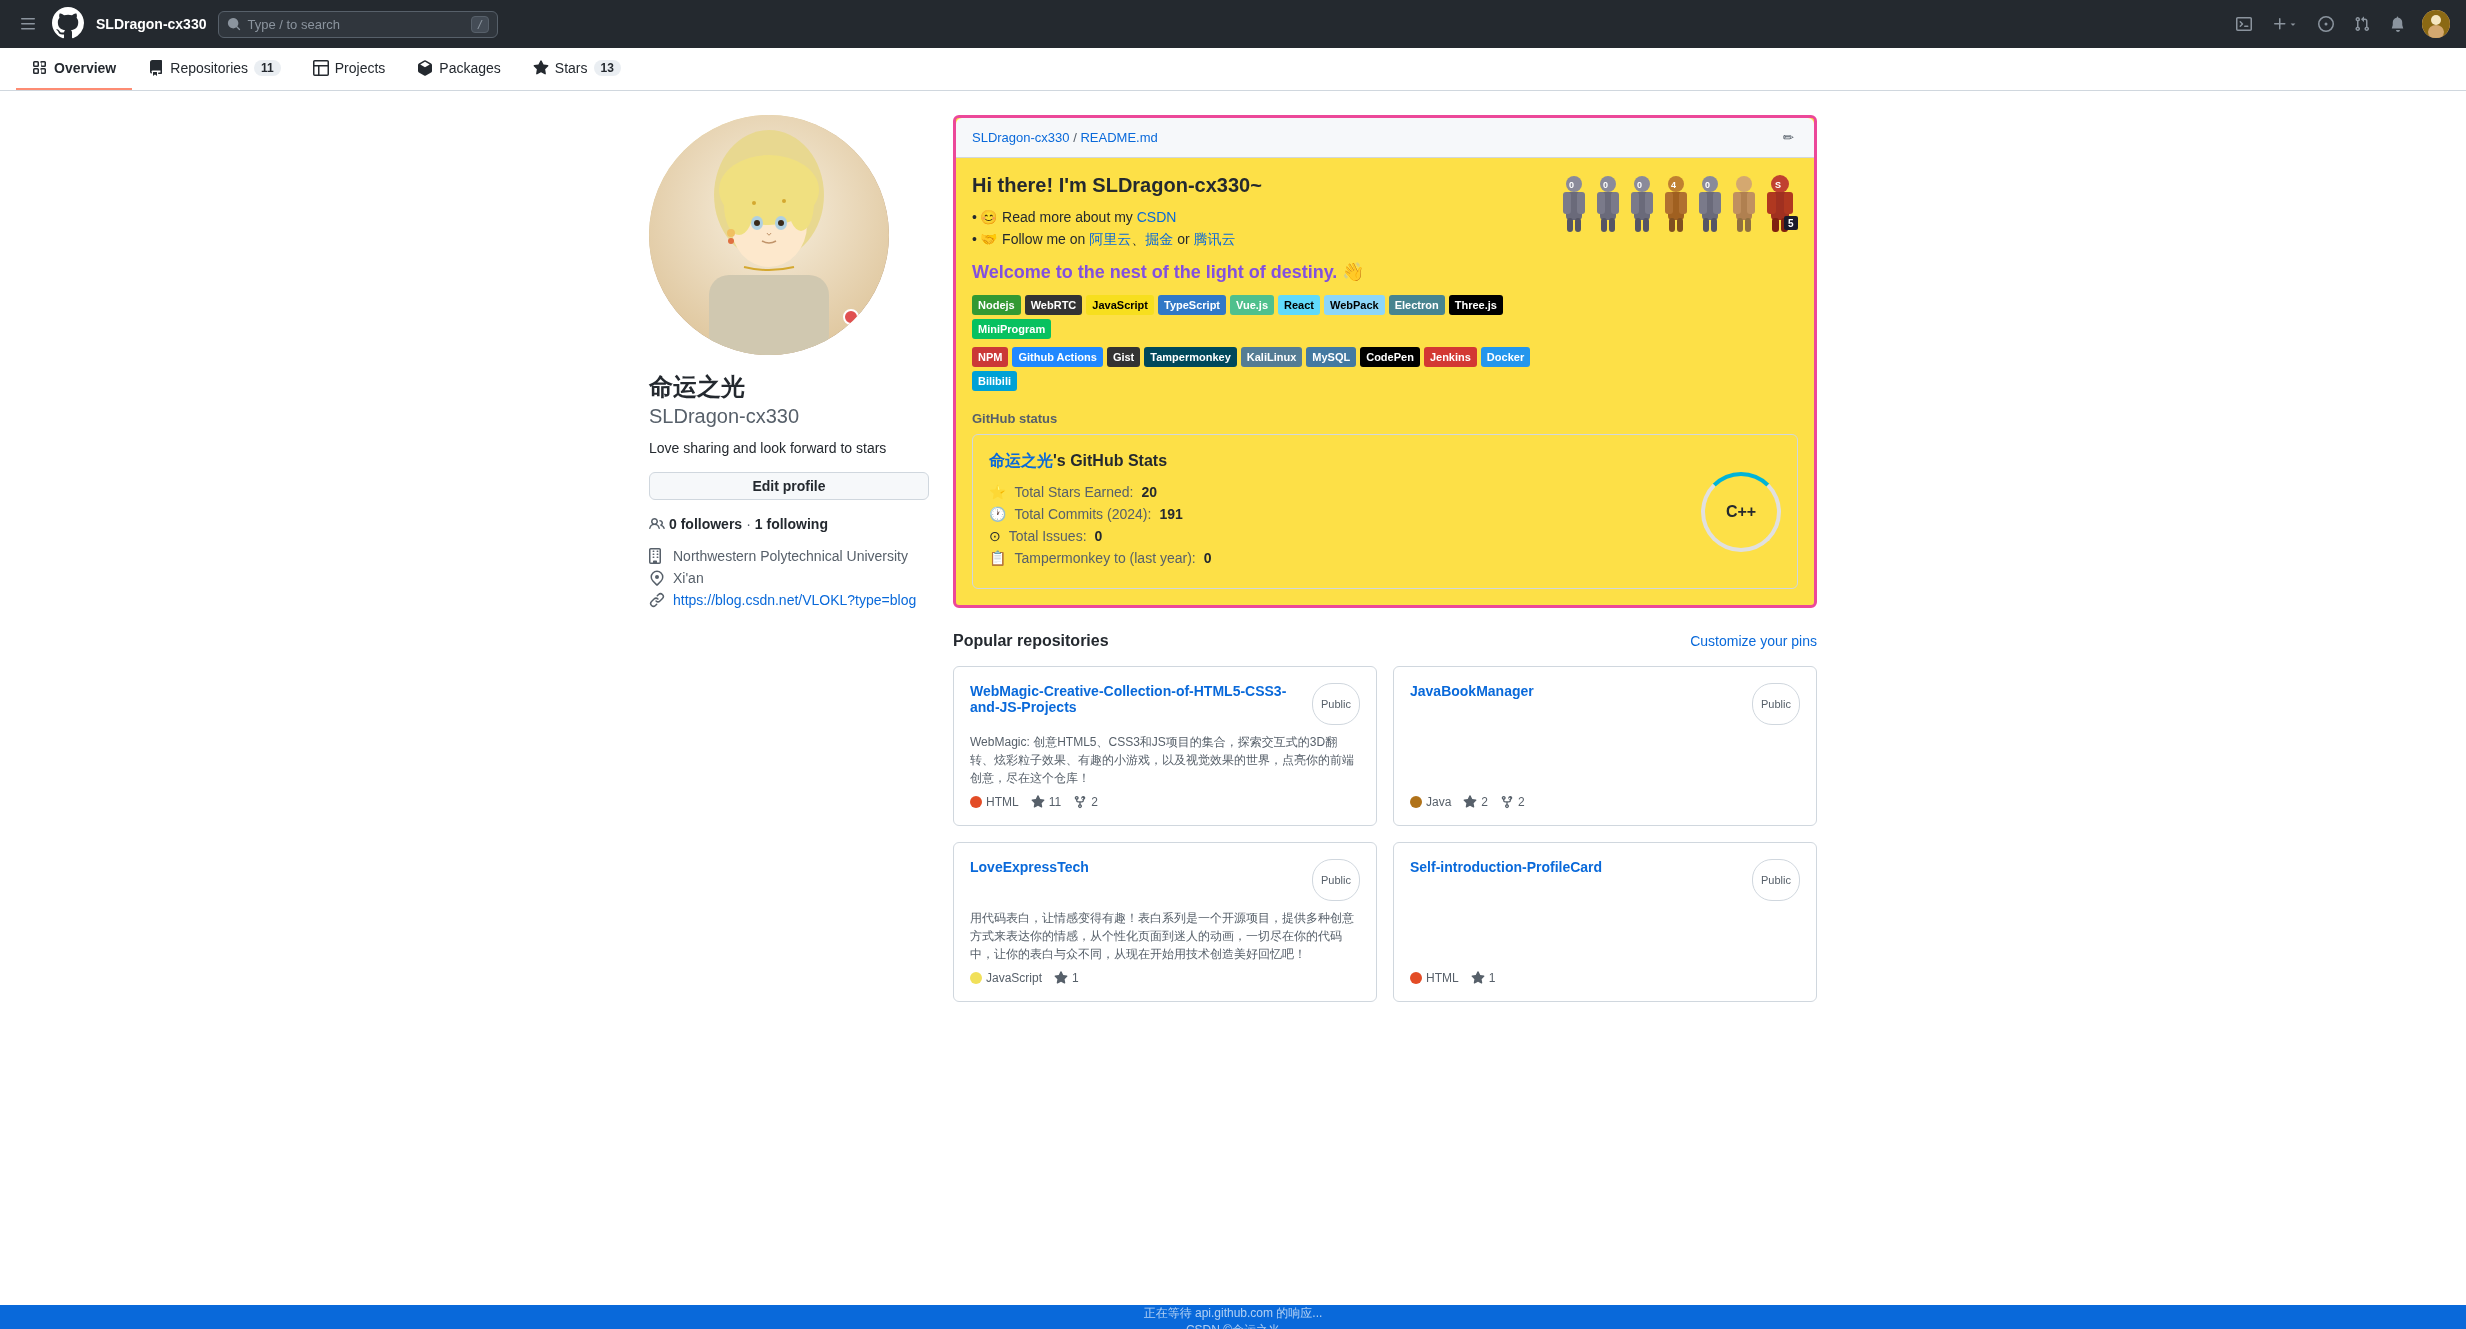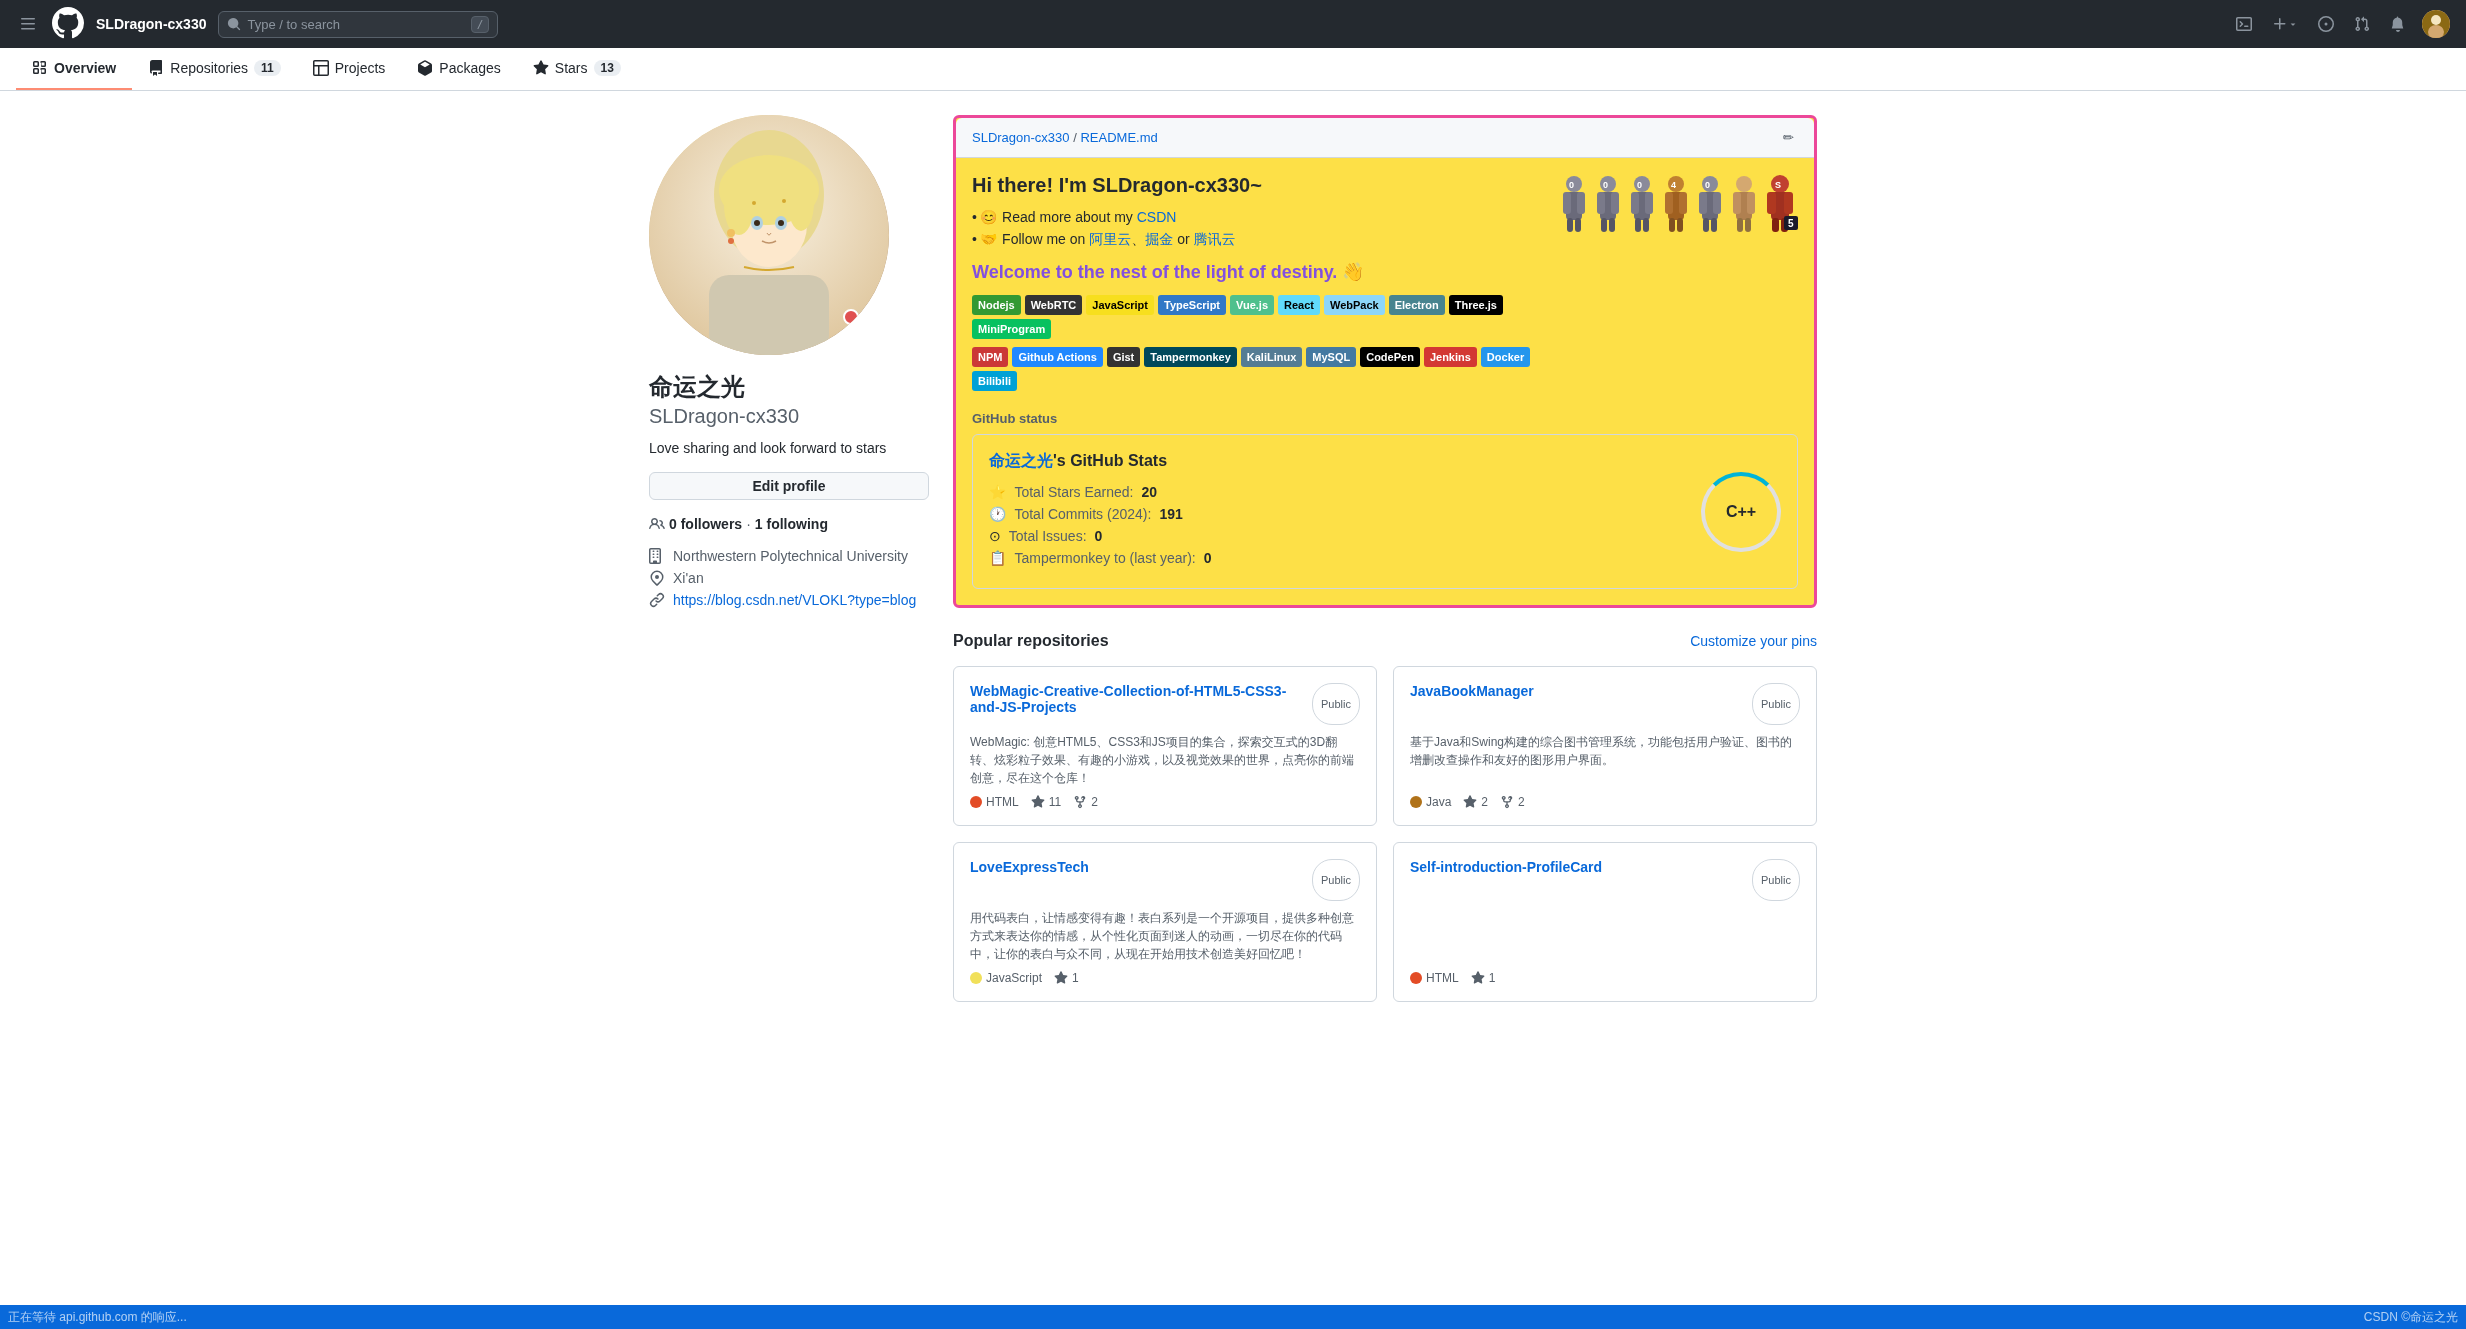--- a/index.html
+++ b/index.html
@@ -71,21 +71,21 @@
     .repo-name { font-size: 14px; font-weight: 600; color: #0969da; text-decoration: none; cursor: pointer; flex: 1; }
     .repo-visibility { font-size: 11px; color: #57606a; border: 1px solid #d0d7de; border-radius: 20px; padding: 14px 8px; }
     .repo-desc { font-size: 12px; color: #57606a; flex: 1; line-height: 1.5; }
     .repo-meta { display: flex; align-items: center; gap: 12px; margin-top: auto; }
     .repo-lang { display: flex; align-items: center; gap: 4px; font-size: 12px; color: #57606a; }
     .lang-dot { width: 12px; height: 12px; border-radius: 50%; flex-shrink: 0; }
     .repo-stars { display: flex; align-items: center; gap: 4px; font-size: 12px; color: #57606a; }
     .repo-forks { display: flex; align-items: center; gap: 4px; font-size: 12px; color: #57606a; }
 
     
-    .status-bar { position: fixed; bottom: 0; left: 0; right: 0; height: 24px; background: #0969da; display: flex; align-items: center; padding: 0 8px; font-size: 12px; color: rgba(255,255,255,0.8); z-index: 200; justify-content: space-between; }
+    .status-bar { position: fixed; bottom: 0; left: 0; right: 0; height: 24px; background: #0969da; display: flex; align-items: center; padding: 0 8px; font-size: 12px; color: rgba(255,255,255,0.8); z-index: 200; justify-content: space-between; flex-direction: column; }
     .status-text { opacity: 0.85; }
     .status-right { opacity: 0.85; }
 
     
     .readme-content-row { display: flex; gap: 16px; align-items: flex-start; }
     .readme-text-col { flex: 1; }
     .readme-chars-col { flex-shrink: 0; width: 240px; display: flex; flex-wrap: wrap; gap: 2px; justify-content: flex-end; }
 
     
     .avatar-sim { width: 240px; height: 240px; border-radius: 50%; background: radial-gradient(circle at 40% 30%, #f8e8c0 0%, #e8d4a0 30%, #c4a882 60%, #a08060 100%); position: relative; overflow: hidden; }
@@ -469,21 +469,20 @@
                 <path d="M5 3.25a.75.75 0 11-1.5 0 .75.75 0 011.5 0zm0 2.122a2.25 2.25 0 10-1.5 0v.878A2.25 2.25 0 005.75 8.5h1.5v2.128a2.251 2.251 0 101.5 0V8.5h1.5a2.25 2.25 0 002.25-2.25v-.878a2.25 2.25 0 10-1.5 0v.878a.75.75 0 01-.75.75h-4.5A.75.75 0 015 6.25v-.878zm3.75 7.378a.75.75 0 11-1.5 0 .75.75 0 011.5 0zm3-8.75a.75.75 0 11-1.5 0 .75.75 0 011.5 0z"></path>
               </svg>
     2</span>
     </div>
   </div>
         <div class="repo-card">
     <div class="repo-card-header">
       <a href="#" class="repo-name">JavaBookManager</a>
       <span class="repo-visibility">Public</span>
     </div>
-    <p class="repo-desc">基于Java和Swing构建的综合图书管理系统，功能包括用户验证、图书的增删改查操作和友好的图形用户界面。</p>
     <div class="repo-meta">
       <span class="repo-lang">
         <span class="lang-dot" style="background:#b07219;"></span>
         Java
       </span>
       <span class="repo-stars">
         <svg width="14" height="14" viewBox="0 0 16 16" fill="currentColor">
                 <path d="M8 .25a.75.75 0 01.673.418l1.882 3.815 4.21.612a.75.75 0 01.416 1.279l-3.046 2.97.719 4.192a.75.75 0 01-1.088.791L8 12.347l-3.766 1.98a.75.75 0 01-1.088-.79l.72-4.194L.818 6.374a.75.75 0 01.416-1.28l4.21-.611L7.327.668A.75.75 0 018 .25z"></path>
               </svg>
         2

